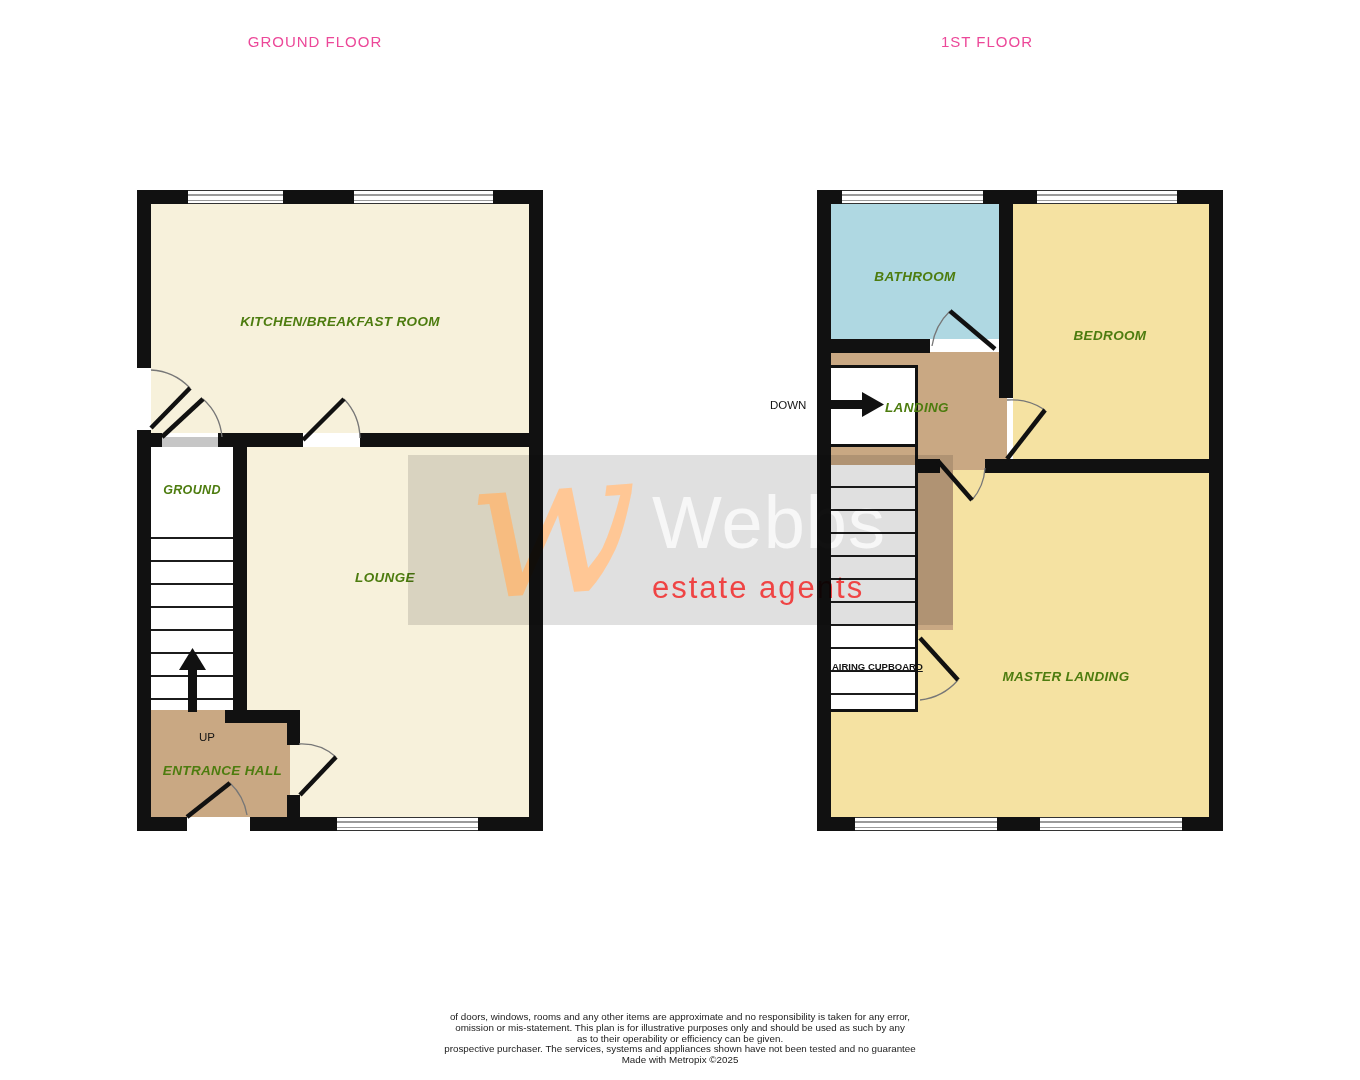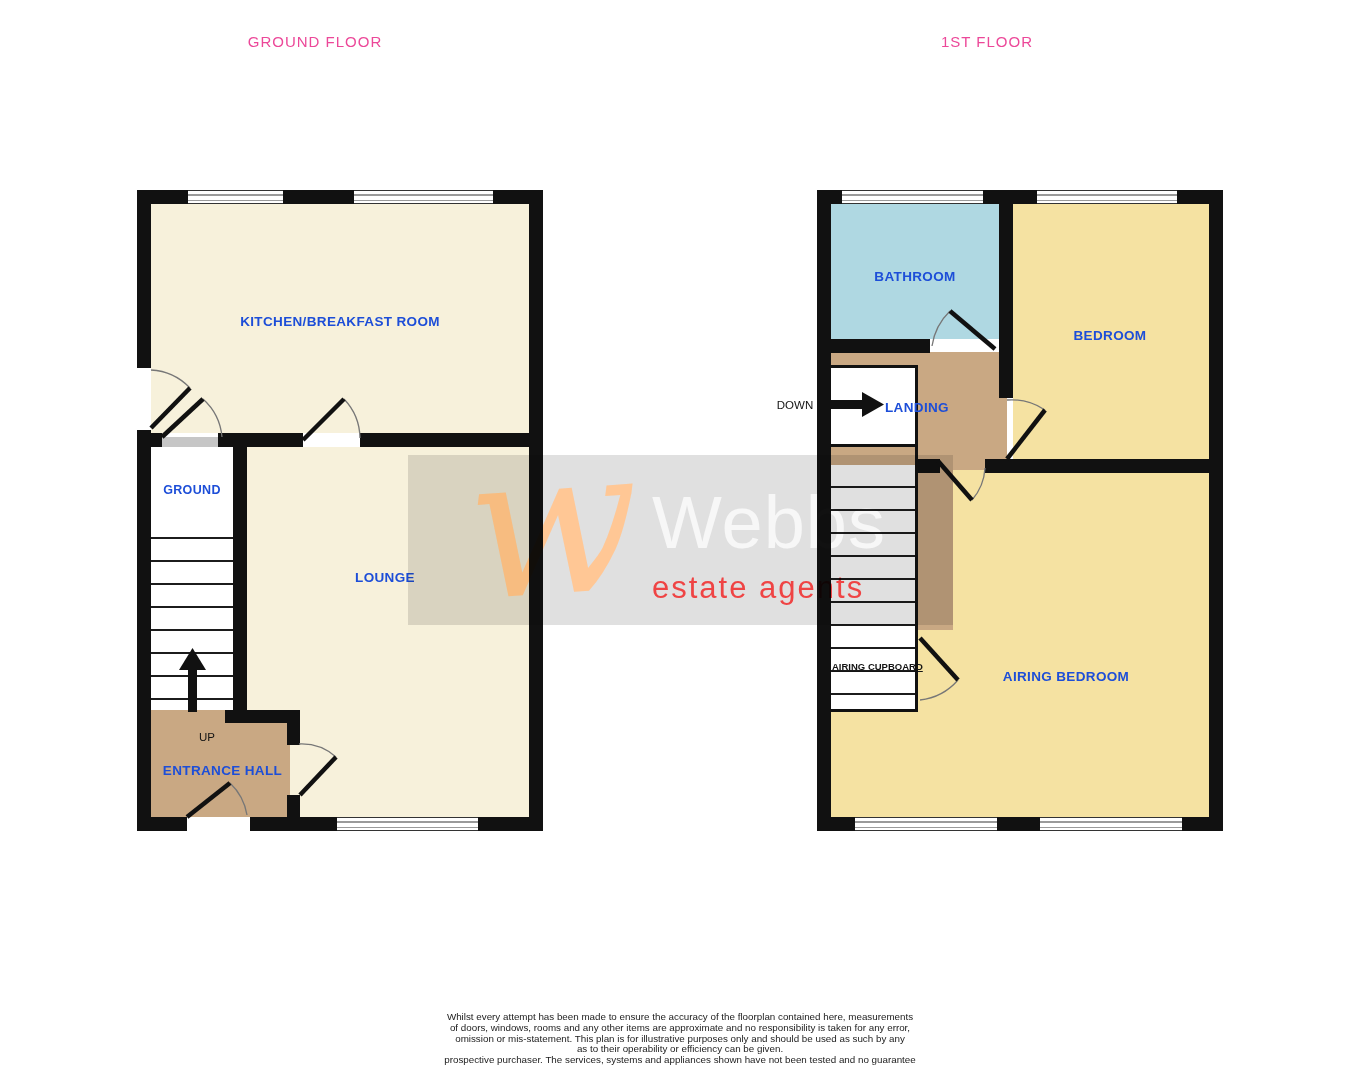--- a/index.html
+++ b/index.html
@@ -16,22 +16,22 @@
   .wall{background:#111111;}
   .outer{border:14px solid #111111;box-sizing:border-box;background:transparent;}
   
   .win{height:14px;box-sizing:border-box;border-top:1.5px solid #333;border-bottom:1.5px solid #333;
        background:linear-gradient(to bottom,#fff 0 3.5px,#9a9a9a 3.5px 4.7px,#fff 4.7px 8.6px,#9a9a9a 8.6px 9.8px,#fff 9.8px 14px);}
   
   .shaft-gf{background:#ffffff;}
   .shaft-ff{background:#ffffff;border:3px solid #111;border-left:none;box-sizing:border-box;}
   .treads{background:repeating-linear-gradient(to bottom,transparent 0 21px,#1c1c1c 21px 23px);}
   
-  .room-label{font-size:13.5px;font-weight:bold;color:#1d4ed8;letter-spacing:.35px;
-              text-align:center;white-space:nowrap;}
+  .room-label{font-size:13.5px;font-weight:bold;color:#4d7c0f;letter-spacing:.35px;
+              text-align:center;white-space:nowrap;font-style:italic;}
   .small-label{font-size:9.5px;font-weight:bold;color:#141414;text-align:center;white-space:nowrap;text-decoration:underline;}
   .dir-label{font-size:11.5px;color:#141414;white-space:nowrap;}
   .floor-title{font-size:15px;color:#ec4899;letter-spacing:1px;text-align:center;white-space:nowrap;}
   
   .wm-wrap{mix-blend-mode:multiply;pointer-events:none;}
   .wm-band{background:#E0E0E0;}
   .wm-mono{font-family:"DejaVu Serif",serif;font-style:italic;font-size:200px;line-height:1;
            color:#FFC795;transform:rotate(-4deg);}
   .wm-col{text-align:left;}
   .wm-brand{font-size:74px;line-height:1;color:#F7F7F7;letter-spacing:1px;}
@@ -101,23 +101,23 @@
   <div class="abs outer" style="left:817px;top:190px;width:406px;height:641px;"></div>
 
   <div class="abs win" style="left:842px;top:190px;width:141px;"></div>
   <div class="abs win" style="left:1037px;top:190px;width:140px;"></div>
   <div class="abs win" style="left:855px;top:817px;width:142px;"></div>
   <div class="abs win" style="left:1040px;top:817px;width:142px;"></div>
 
   <div class="abs room-label" style="left:835px;top:269px;width:160px;">BATHROOM</div>
   <div class="abs room-label" style="left:1030px;top:328px;width:160px;">BEDROOM</div>
   <div class="abs room-label" style="left:857px;top:400px;width:120px;">LANDING</div>
-  <div class="abs room-label" style="left:966px;top:669px;width:200px;">AIRING BEDROOM</div>
+  <div class="abs room-label" style="left:966px;top:669px;width:200px;">MASTER LANDING</div>
   <div class="abs small-label" style="left:832px;top:661px;width:90px;">AIRING CUPBOARD</div>
-  <div class="abs dir-label" style="left:770px;top:399px;width:50px;text-align:center;">DOWN</div>
+  <div class="abs dir-label" style="left:770px;top:399px;width:50px;text-align:left;">DOWN</div>
   <div class="abs floor-title" style="left:837px;top:33px;width:300px;">1ST FLOOR</div>
 </div>
 
 <svg class="abs" width="1360" height="1080" viewBox="0 0 1360 1080" style="left:0;top:0;">
   <g stroke="#777" stroke-width="1.3" fill="none">
     <path d="M 151,370 A 58,58 0 0 1 190,388"></path>
     <path d="M 203,399 A 58,58 0 0 1 222,437"></path>
     <path d="M 344,399 A 58,58 0 0 1 360,438"></path>
     <path d="M 230,783 A 57,57 0 0 1 247,815"></path>
     <path d="M 299,744 A 52,52 0 0 1 336,757"></path>
@@ -150,18 +150,18 @@
 <div class="abs wm-wrap" style="left:0;top:0;width:1360px;height:1080px;">
   <div class="abs wm-band" style="left:408px;top:455px;width:545px;height:170px;"></div>
   <div class="abs wm-mono" style="left:468px;top:424px;">w</div>
   <div class="abs wm-col" style="left:652px;top:486px;width:225px;">
     <div class="wm-brand">Webbs</div>
     <div class="wm-tag">estate agents</div>
   </div>
 </div>
 
 <div class="abs footer" style="top:1012px;">
-  <div>Whilst every attempt has been made to ensure the accuracy of the floorplan contained here, measurements</div>
   <div>of doors, windows, rooms and any other items are approximate and no responsibility is taken for any error,</div>
   <div>omission or mis-statement. This plan is for illustrative purposes only and should be used as such by any</div>
   <div>as to their operability or efficiency can be given.</div>
   <div>prospective purchaser. The services, systems and appliances shown have not been tested and no guarantee</div>
+  <div>Made with Metropix ©2025</div>
 </div>
 
 </body></html>

